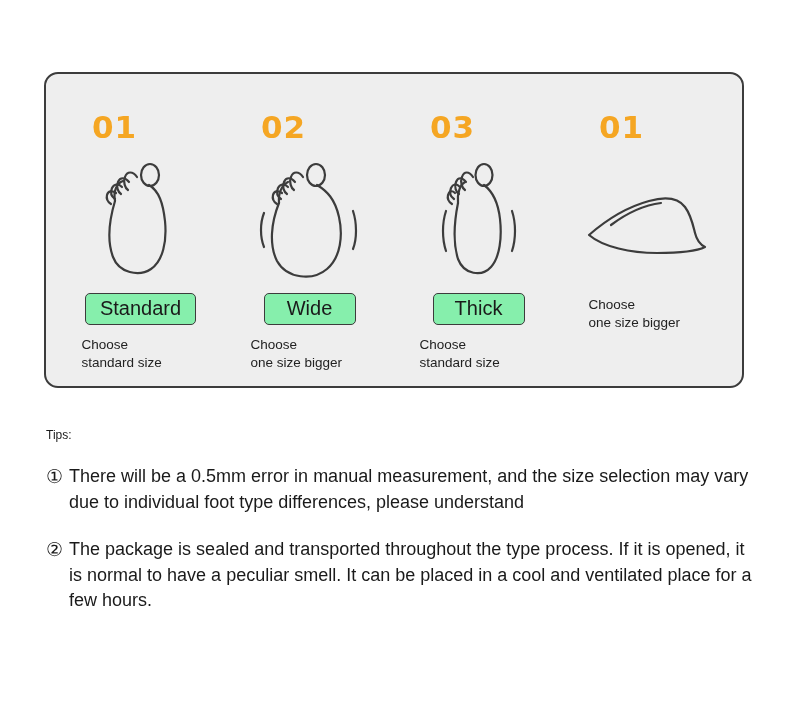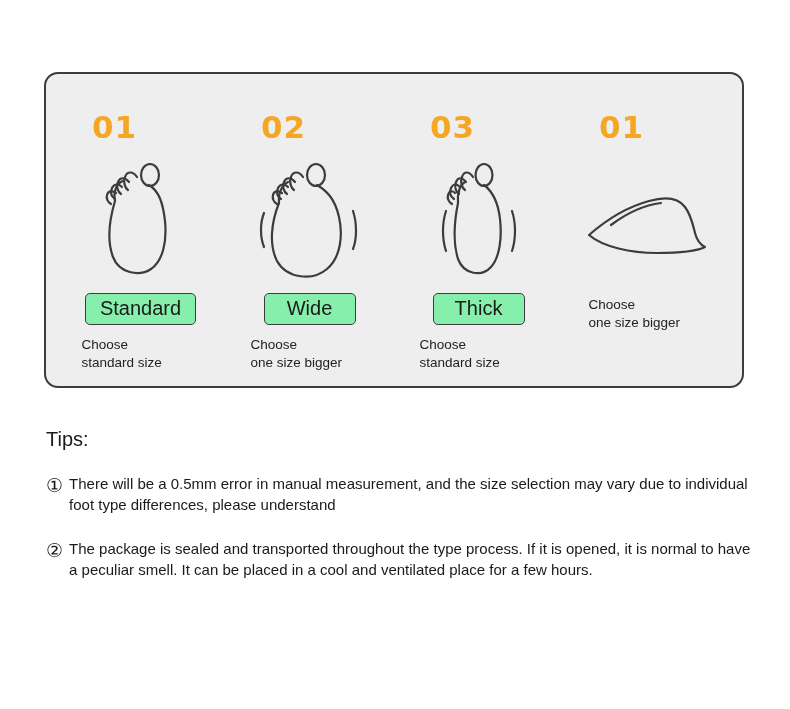--- a/index.html
+++ b/index.html
@@ -92,40 +92,40 @@
   .card .hint { margin-left: 0; }
 
   .tips {
     position: absolute;
     left: 46px;
     top: 428px;
     width: 716px;
   }
 
   .tips-title {
-    font-size: 20px;
+    font-size: 12px;
     color: #1a1a1a;
     margin-bottom: 22px;
   }
 
   .tip-row {
     display: flex;
     align-items: flex-start;
     margin-bottom: 22px;
   }
 
   .tip-marker {
     font-size: 19px;
     line-height: 1.42;
     margin-right: 6px;
     flex: 0 0 auto;
   }
 
   .tip-text {
-    font-size: 15px;
+    font-size: 18px;
     line-height: 1.42;
     color: #1a1a1a;
   }
 </style>
 </head>
 <body>
 
 <div class="panel">
   <div class="cards">
 

